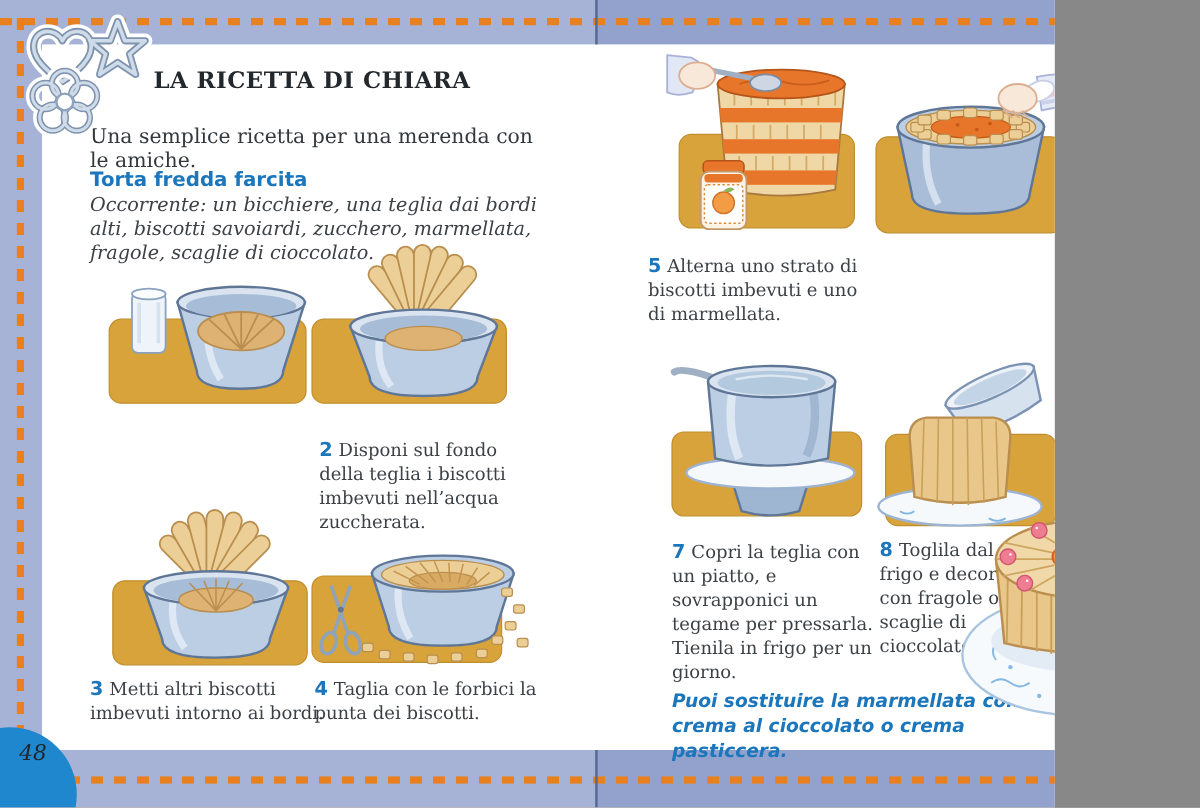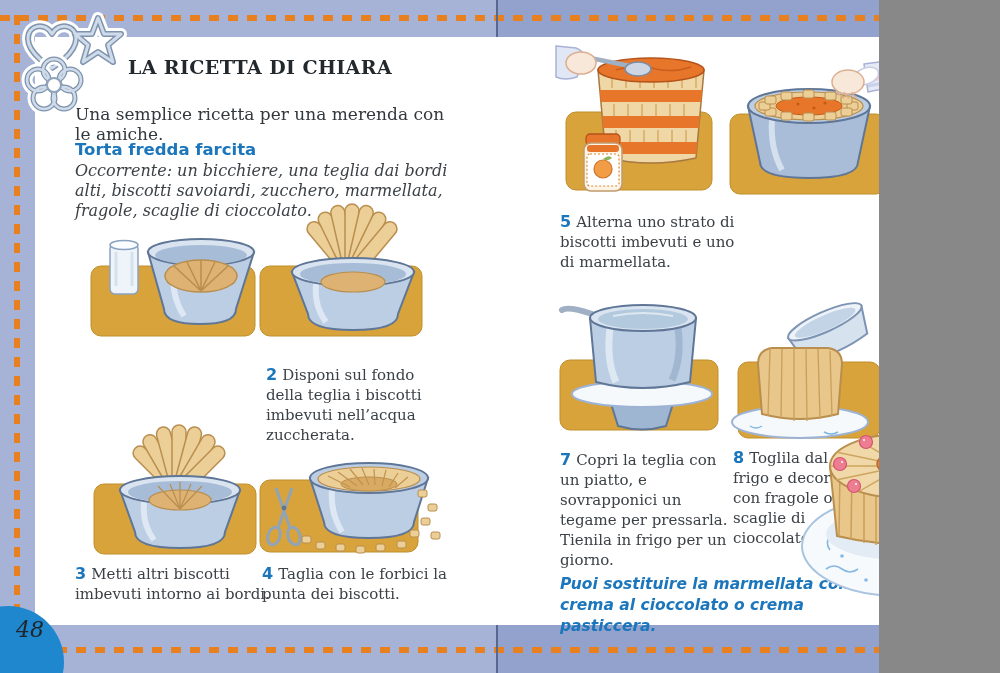--- a/index.html
+++ b/index.html
@@ -18,21 +18,21 @@
   
   .title{font-weight:bold;font-size:19px;letter-spacing:.4px;color:#23282d;text-align:center;z-index:4;}
   .intro{font-size:17px;z-index:4;}
   .recipe-name{font-family:"DejaVu Sans",sans-serif;font-weight:bold;font-size:16.5px;color:#1b76bc;z-index:4;}
   .ingredients{font-size:16px;font-style:italic;line-height:20px;color:#3c4146;z-index:4;}
   .step{font-size:15px;line-height:20px;color:#3c4146;z-index:4;}
   .step .num{font-family:"DejaVu Sans",sans-serif;font-weight:bold;font-size:16px;color:#1b76bc;margin-right:5px;}
   .note{font-family:"DejaVu Sans",sans-serif;font-weight:bold;font-style:italic;font-size:15.5px;
     line-height:21px;color:#1b76bc;z-index:4;}
   .circle{position:absolute;width:112px;height:112px;border-radius:50%;background:#1f87cd;z-index:6;}
-  .pagenum{position:absolute;font-style:italic;font-size:22px;color:#20262c;z-index:7;}
+  .pagenum{position:absolute;font-style:italic;font-size:18px;color:#20262c;z-index:7;}
   .illus{position:absolute;z-index:4;}
   .illus svg{display:block;overflow:visible;}
 </style>
 </head>
 <body>
 
 <div class="spread">
 
   <div class="band" style="left:0;top:0;width:35px;height:673px;background:#a6b3d7;"></div>
   <div class="band" style="left:960px;top:0;width:40px;height:673px;background:#92a2cc;"></div>
@@ -319,21 +319,21 @@
           <circle cx="137" cy="54" r="1"></circle>
           <circle cx="36" cy="78" r="1"></circle>
         <circle cx="160" cy="78" r="1"></circle>
           <circle cx="50" cy="100" r="1"></circle>
           <circle cx="144" cy="98" r="1"></circle>
           <circle cx="93" cy="106" r="1"></circle>
       </g>
     </svg>
   </div>
 
-  <div class="abs step" style="left:560px;top:212px;width:175px;">
+  <div class="abs step" style="left:540px;top:212px;width:175px;">
     <span class="num">5</span><span>Alterna uno strato di biscotti imbevuti e uno di marmellata.</span>
   </div>
   <div class="abs step" style="left:560px;top:424px;width:172px;margin-top:26px;">
     <span class="num">7</span><span>Copri la teglia con un piatto, e sovrapponici un tegame per pressarla. Tienila in frigo per un giorno.</span>
   </div>
   <div class="abs step" style="left:733px;top:448px;width:122px;">
     <span class="num">8</span><span>Toglila dal frigo e decorala con fragole o scaglie di cioccolato.</span>
   </div>
 
   <div class="abs note" style="left:560px;top:574px;width:345px;">Puoi sostituire la marmellata con crema al cioccolato o crema pasticcera.</div>

